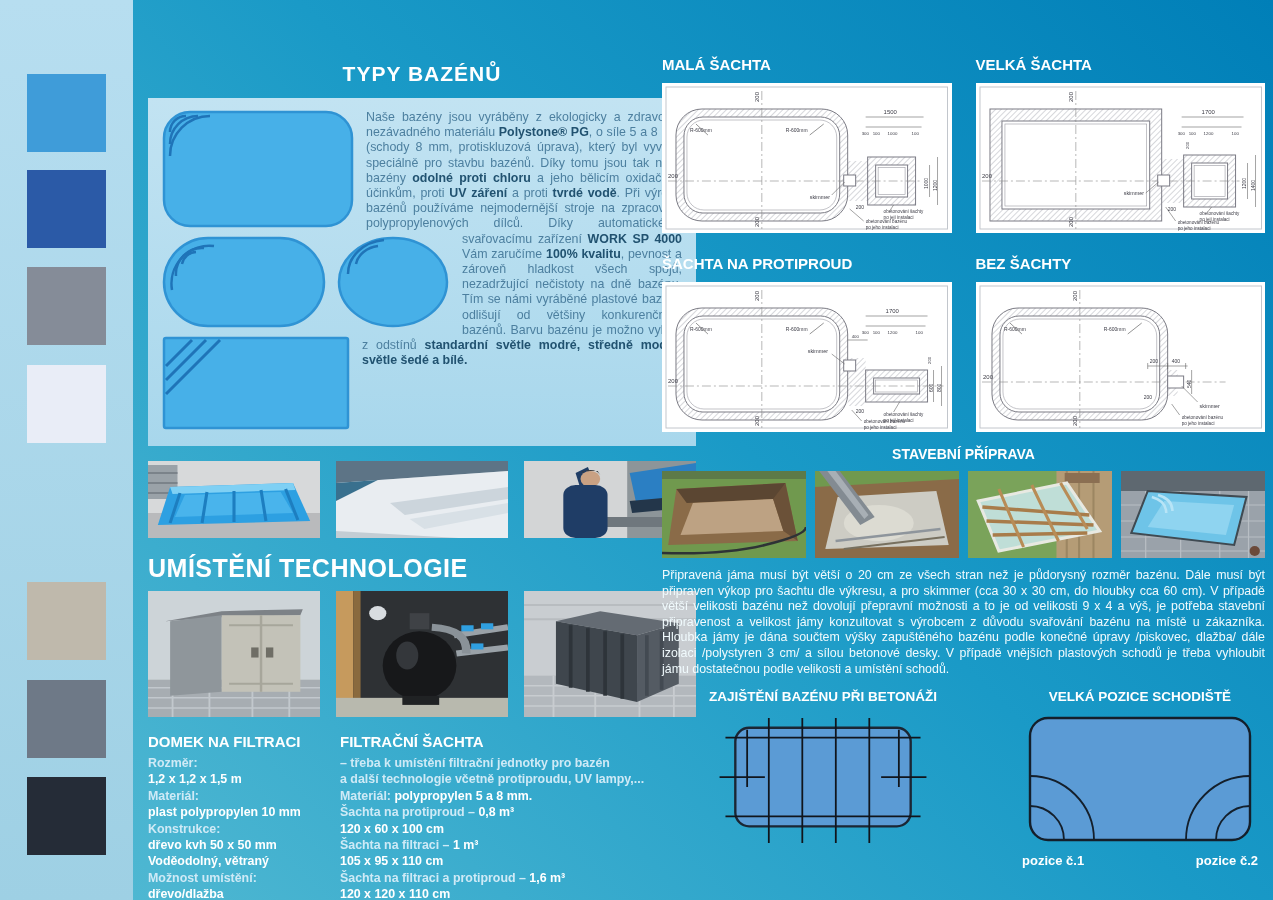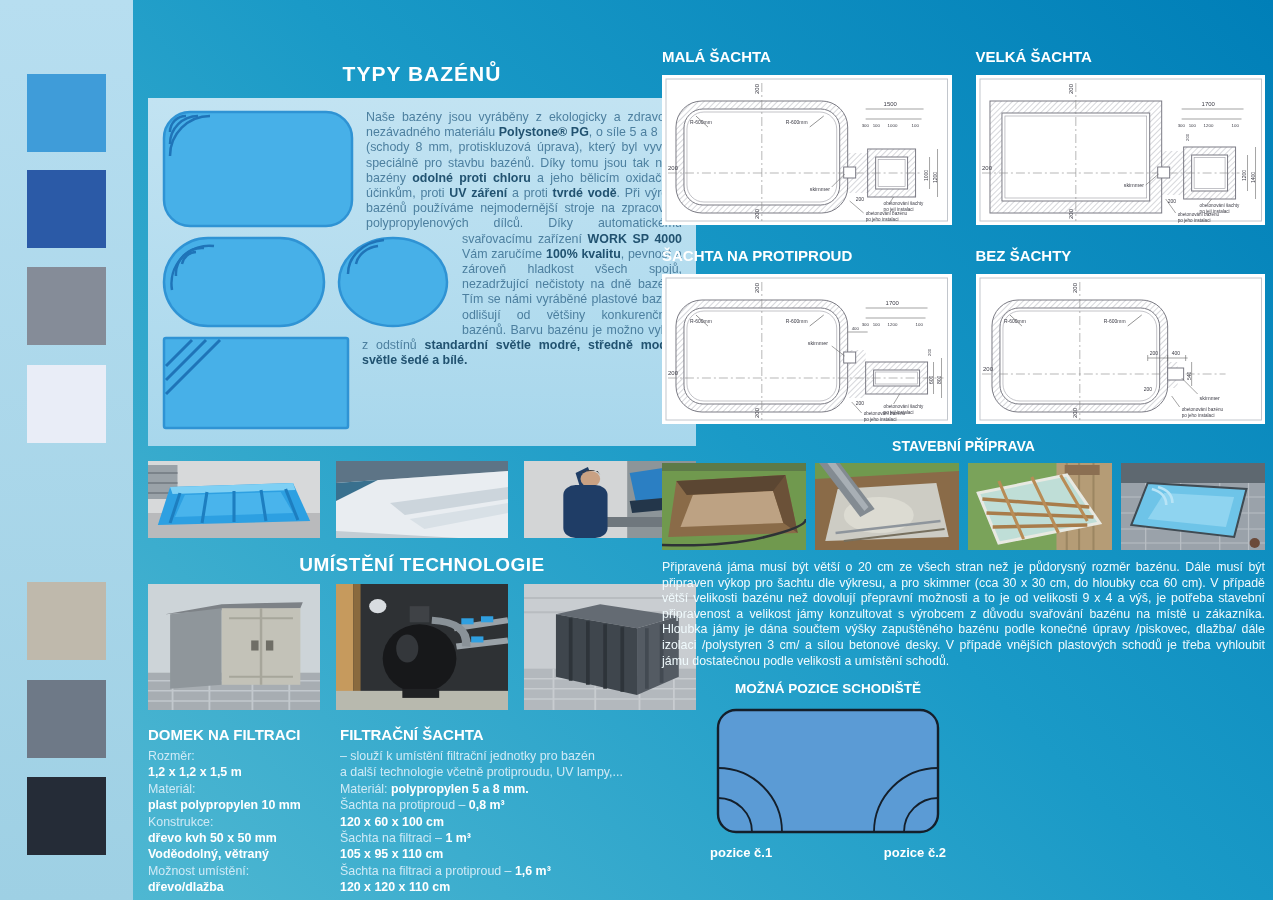--- a/index.html
+++ b/index.html
@@ -11,21 +11,21 @@
   .page { position:relative; width:1273px; height:900px;
     background:linear-gradient(225deg,#007fb8 0%,#1a9ac7 45%,#55bbd3 100%); }
 
   
   .sidebar { position:absolute; left:0; top:0; width:133px; height:900px;
     background:linear-gradient(180deg,#b7def0,#9ed0e4); }
   .swatch { position:absolute; left:27px; width:79px; height:78px; }
 
   
   .col-left  { position:absolute; left:148px; top:16px; width:548px; }
-  .col-right { position:absolute; left:662px; top:0; width:603px; }
+  .col-right { position:absolute; left:662px; top:8px; width:603px; }
 
   .h-main { margin:46px 0 12px; text-align:center; color:#fff;
     font-size:21px; font-weight:bold; letter-spacing:1px; }
   .panel { height:348px; background:linear-gradient(180deg,#c2e3f2,#a8d7ec);
     padding:12px 14px; font-size:12.4px; line-height:15.2px;
     color:#4c7f9f; text-align:justify; overflow:hidden; }
   .panel b { color:#215270;margin-top:16px; }
   .shape { float:left; }
   .shape svg { display:block; width:100%; height:100%; }
   .sh-a { width:192px; height:118px; margin:0 12px 8px 0; }
@@ -33,29 +33,29 @@
   .sh-c { width:114px; height:92px; margin:0 12px 8px 0; }
   .sh-d { clear:left; width:188px; height:94px; margin:0 12px 6px 0; }
 
   .photo-row { display:flex; gap:16px; }
   .ph { flex:1; overflow:hidden; }
   .ph svg { width:100%; height:100%; display:block; }
   .r1 { margin-top:15px; height:77px; }
   .r2 { margin-top:6px; height:126px; }
   .r3 { height:87px; gap:9px; }
 
-  .h-sub { margin:16px 0 8px; text-align:center; color:#fff;
-    font-size:19px; font-weight:bold; letter-spacing:.5px; }
+  .h-sub { margin:16px 0 8px; text-align:left; color:#fff;
+    font-size:25px; font-weight:bold; letter-spacing:.5px; }
 
   .info-cols { display:flex; margin-top:16px; color:#fff; }
   .info-domek { width:178px; margin-right:14px; }
   .info-filtr { flex:1; }
   .info-h { font-size:15px; font-weight:bold; margin:0 0 5px; }
   .iline { font-size:12.4px; line-height:16.4px; }
-  .lt { color:#cfeaf6; font-weight:normal; }
+  .lt { color:#cfeaf6; font-weight:bold; }
   .b { font-weight:bold; }
 
   
   .draw-row { display:flex; gap:24px; }
   .draw-block { flex:1; }
   .draw-h { font-size:15px; font-weight:bold; color:#fff; margin:0 0 10px; }
   .mt1 { margin-top:48px; }
   .mt2 { margin-top:22px; }
   .draw-card { height:150px; background:#fff; }
   .draw-card svg { width:100%; height:100%; display:block; }
@@ -224,21 +224,21 @@
         <div class="iline lt">Materiál:</div>
         <div class="iline b">plast polypropylen 10 mm</div>
         <div class="iline lt">Konstrukce:</div>
         <div class="iline b">dřevo kvh 50 x 50 mm</div>
         <div class="iline b">Voděodolný, větraný</div>
         <div class="iline lt">Možnost umístění:</div>
         <div class="iline b">dřevo/dlažba</div>
       </div>
       <div class="info-filtr">
         <div class="info-h">FILTRAČNÍ ŠACHTA</div>
-        <div class="iline lt">– slouží k umístění filtrační jednotky pro bazén</div>
+        <div class="iline lt">– třeba k umístění filtrační jednotky pro bazén</div>
         <div class="iline lt">a další technologie včetně protiproudu, UV lampy,...</div>
         <div class="iline"><span class="lt">Materiál: </span><b>polypropylen 5 a 8 mm.</b></div>
         <div class="iline"><span class="lt">Šachta na protiproud – </span><b>0,8 m³</b></div>
         <div class="iline b">120 x 60 x 100 cm</div>
         <div class="iline"><span class="lt">Šachta na filtraci – </span><b>1 m³</b></div>
         <div class="iline b">105 x 95 x 110 cm</div>
         <div class="iline"><span class="lt">Šachta na filtraci a protiproud – </span><b>1,6 m³</b></div>
         <div class="iline b">120 x 120 x 110 cm</div>
       </div>
     </div>
@@ -497,22 +497,32 @@
           <polygon points="42,30 110,34 102,64 26,56" fill="#8fd4f0"></polygon>
           <path d="M30,26 Q44,30 44,42 M36,24 Q50,28 50,40" fill="none" stroke="#b8e4f6" stroke-width="2.5"></path>
           <circle cx="130" cy="80" r="5" fill="#6b4a3a"></circle>
         </svg>
       </div>
     </div>
 
     <p class="prep">Připravená jáma musí být větší o 20 cm ze všech stran než je půdorysný rozměr bazénu. Dále musí být připraven výkop pro šachtu dle výkresu, a pro skimmer (cca 30 x 30 cm, do hloubky cca 60 cm). V případě větší velikosti bazénu než dovolují přepravní možnosti a to je od velikosti 9 x 4 a výš, je potřeba stavební připravenost a velikost jámy konzultovat s výrobcem z důvodu svařování bazénu na místě u zákazníka. Hloubka jámy je dána součtem výšky zapuštěného bazénu podle konečné úpravy /piskovec, dlažba/ dále izolaci /polystyren 3 cm/ a sílou betonové desky. V případě vnějších plastových schodů je třeba vyhloubit jámu dostatečnou podle velikosti a umístění schodů.</p>
 
     <div class="bottom">
+      <div class="bd bd1">
+        <h4 class="bd-h">ZAJIŠTĚNÍ BAZÉNU PŘI BETONÁŽI</h4>
+        <svg viewBox="0 0 210 135">
+          <rect x="16" y="14" width="178" height="100" rx="14" fill="#5b9bd5" stroke="#1b2634" stroke-width="2.4"></rect>
+          <path d="M50,4 V131 M84,4 V131 M118,4 V131 M152,4 V131" stroke="#10151c" stroke-width="1.8"></path>
+          <path d="M6,24 H204 M6,104 H204" stroke="#10151c" stroke-width="1.8"></path>
+          <path d="M0,64 H46 M164,64 H210" stroke="#10151c" stroke-width="1.8"></path>
+          <path d="M28,16 V74 M182,16 V74" stroke="#10151c" stroke-width="1.8"></path>
+        </svg>
+      </div>
       <div class="bd bd2">
-        <h4 class="bd-h">MOŽNÁ POZICE SCHODIŠTĚ</h4>
+        <h4 class="bd-h">VELKÁ POZICE SCHODIŠTĚ</h4>
         <svg viewBox="0 0 232 130">
           <rect x="6" y="4" width="220" height="122" rx="18" fill="#5b9bd5" stroke="#141f2b" stroke-width="2.4"></rect>
           <path d="M6,62 A64,64 0 0 1 70,126" fill="none" stroke="#141f2b" stroke-width="1.8"></path>
           <path d="M6,92 A34,34 0 0 1 40,126" fill="none" stroke="#141f2b" stroke-width="1.8"></path>
           <path d="M226,62 A64,64 0 0 0 162,126" fill="none" stroke="#141f2b" stroke-width="1.8"></path>
           <path d="M226,92 A34,34 0 0 0 192,126" fill="none" stroke="#141f2b" stroke-width="1.8"></path>
         </svg>
         <div class="pos-row">
           <span>pozice č.1</span>
           <span>pozice č.2</span>

